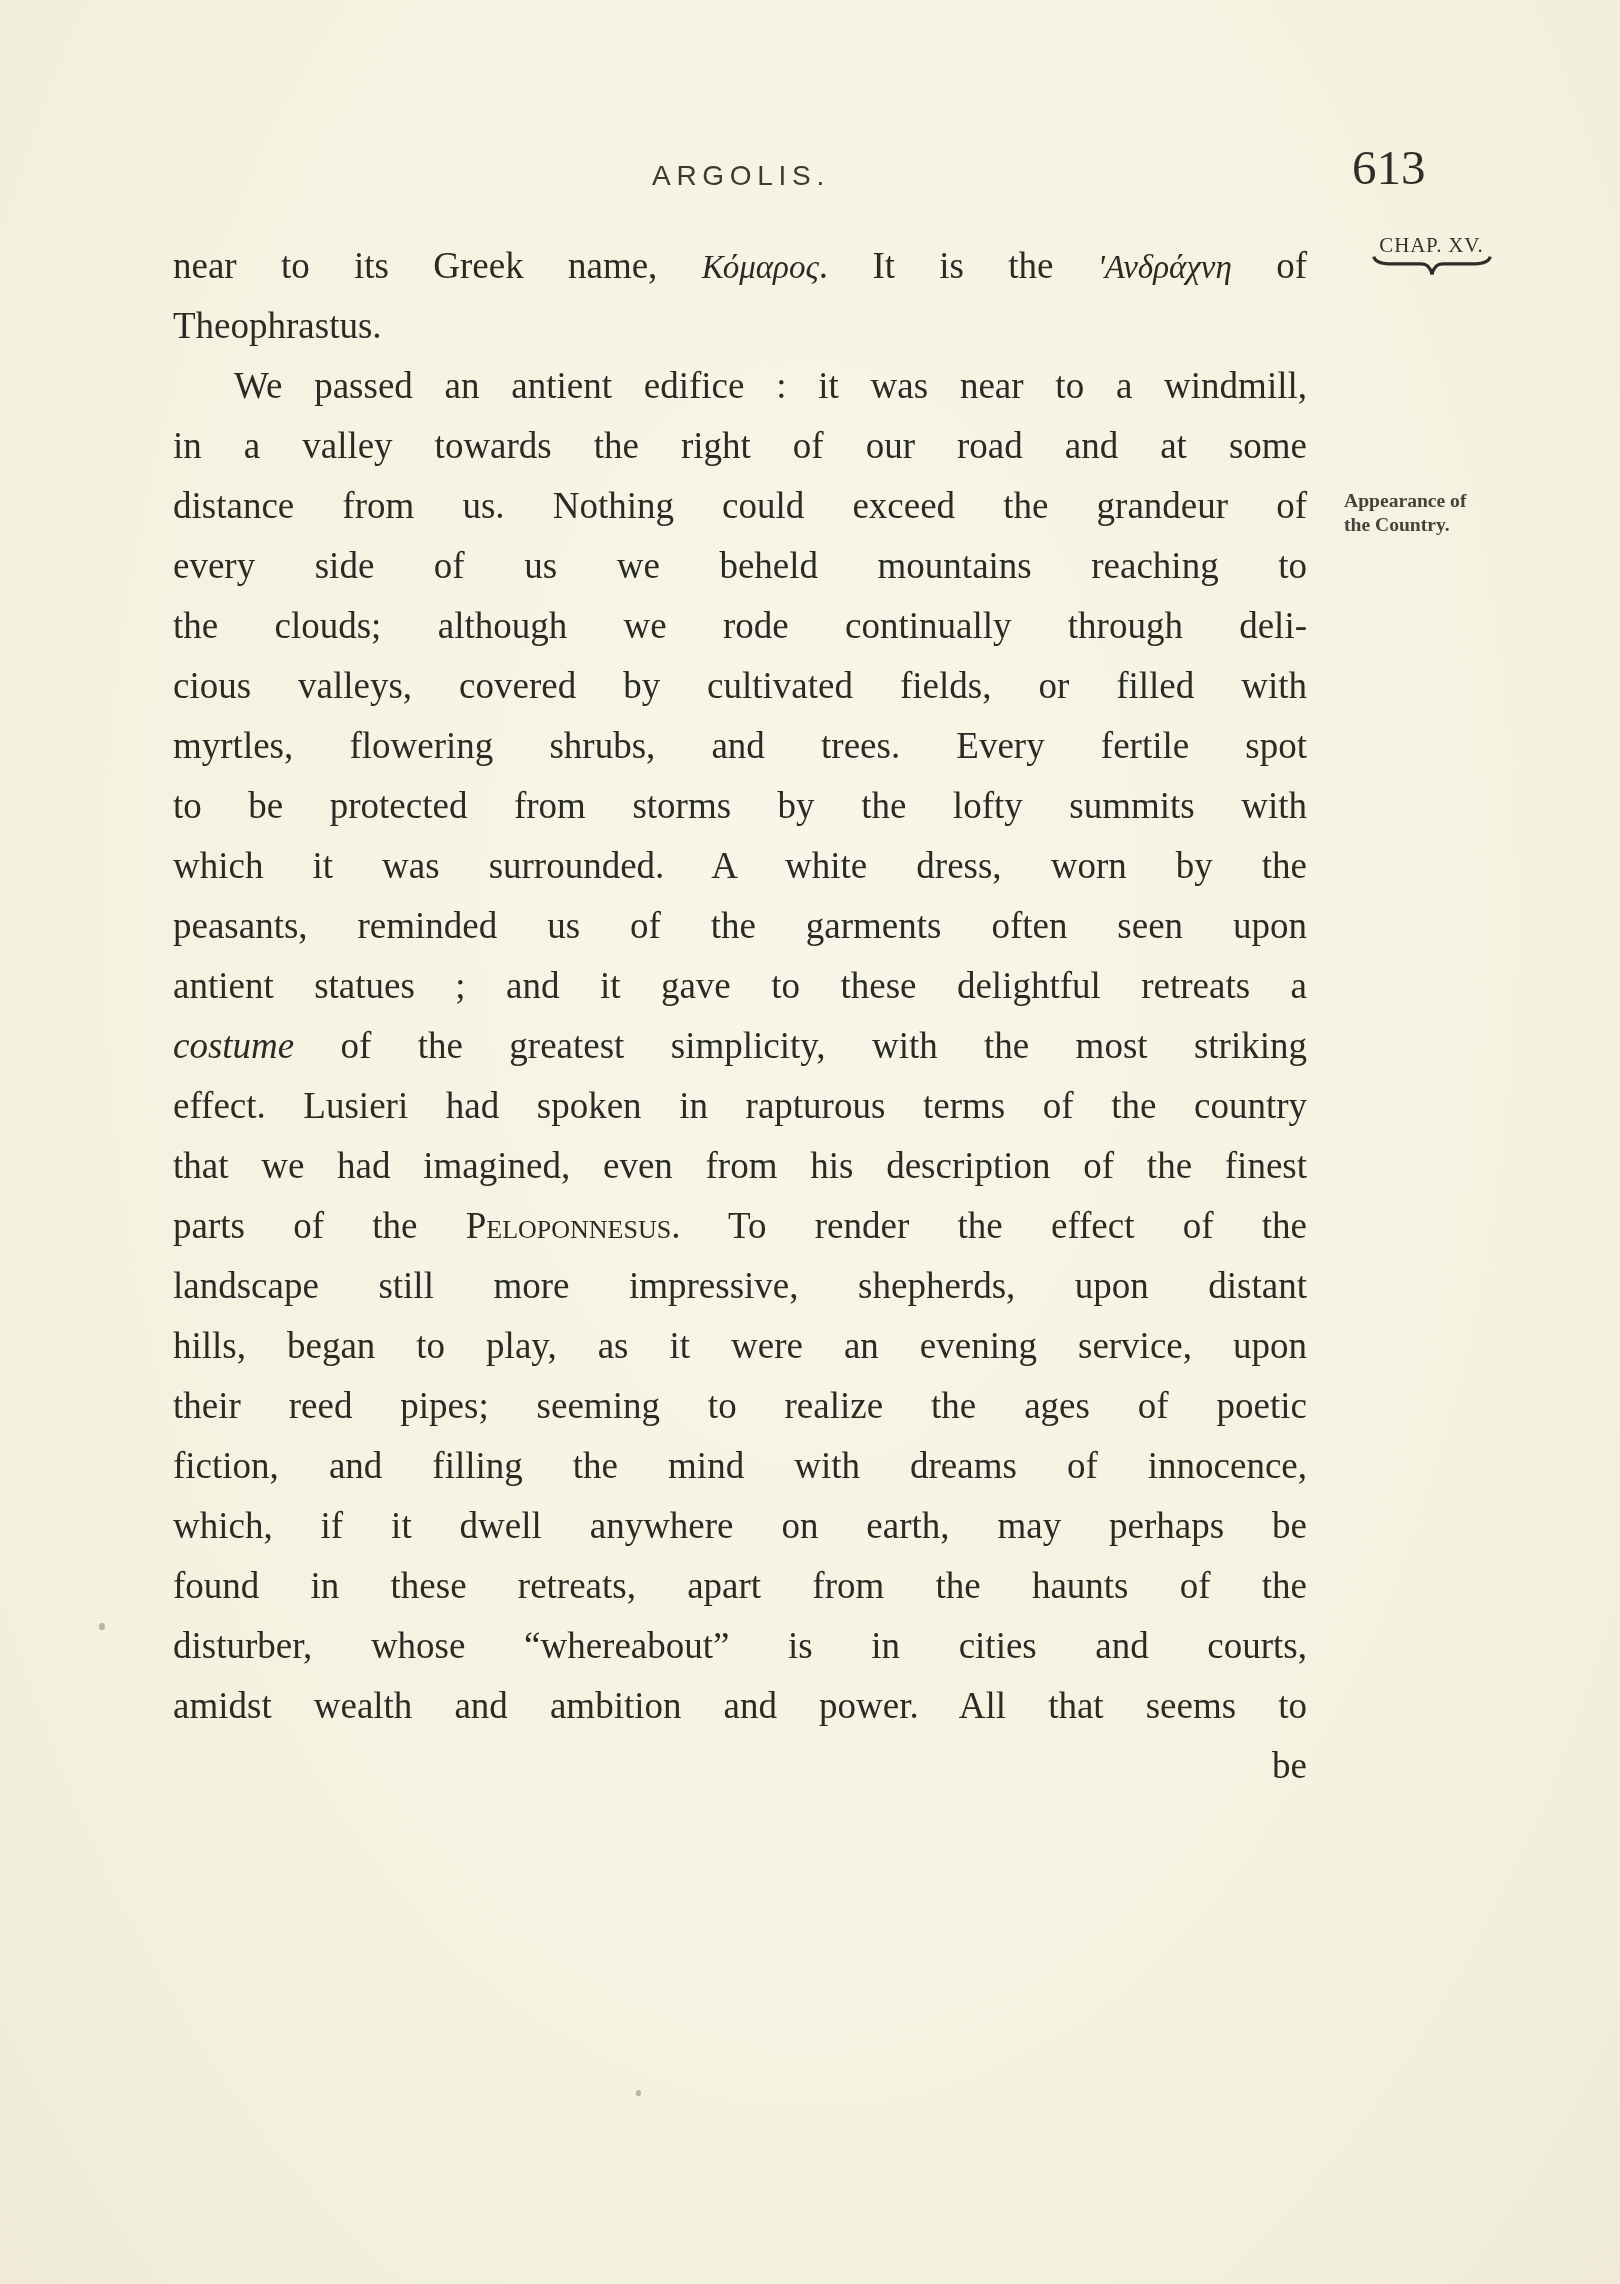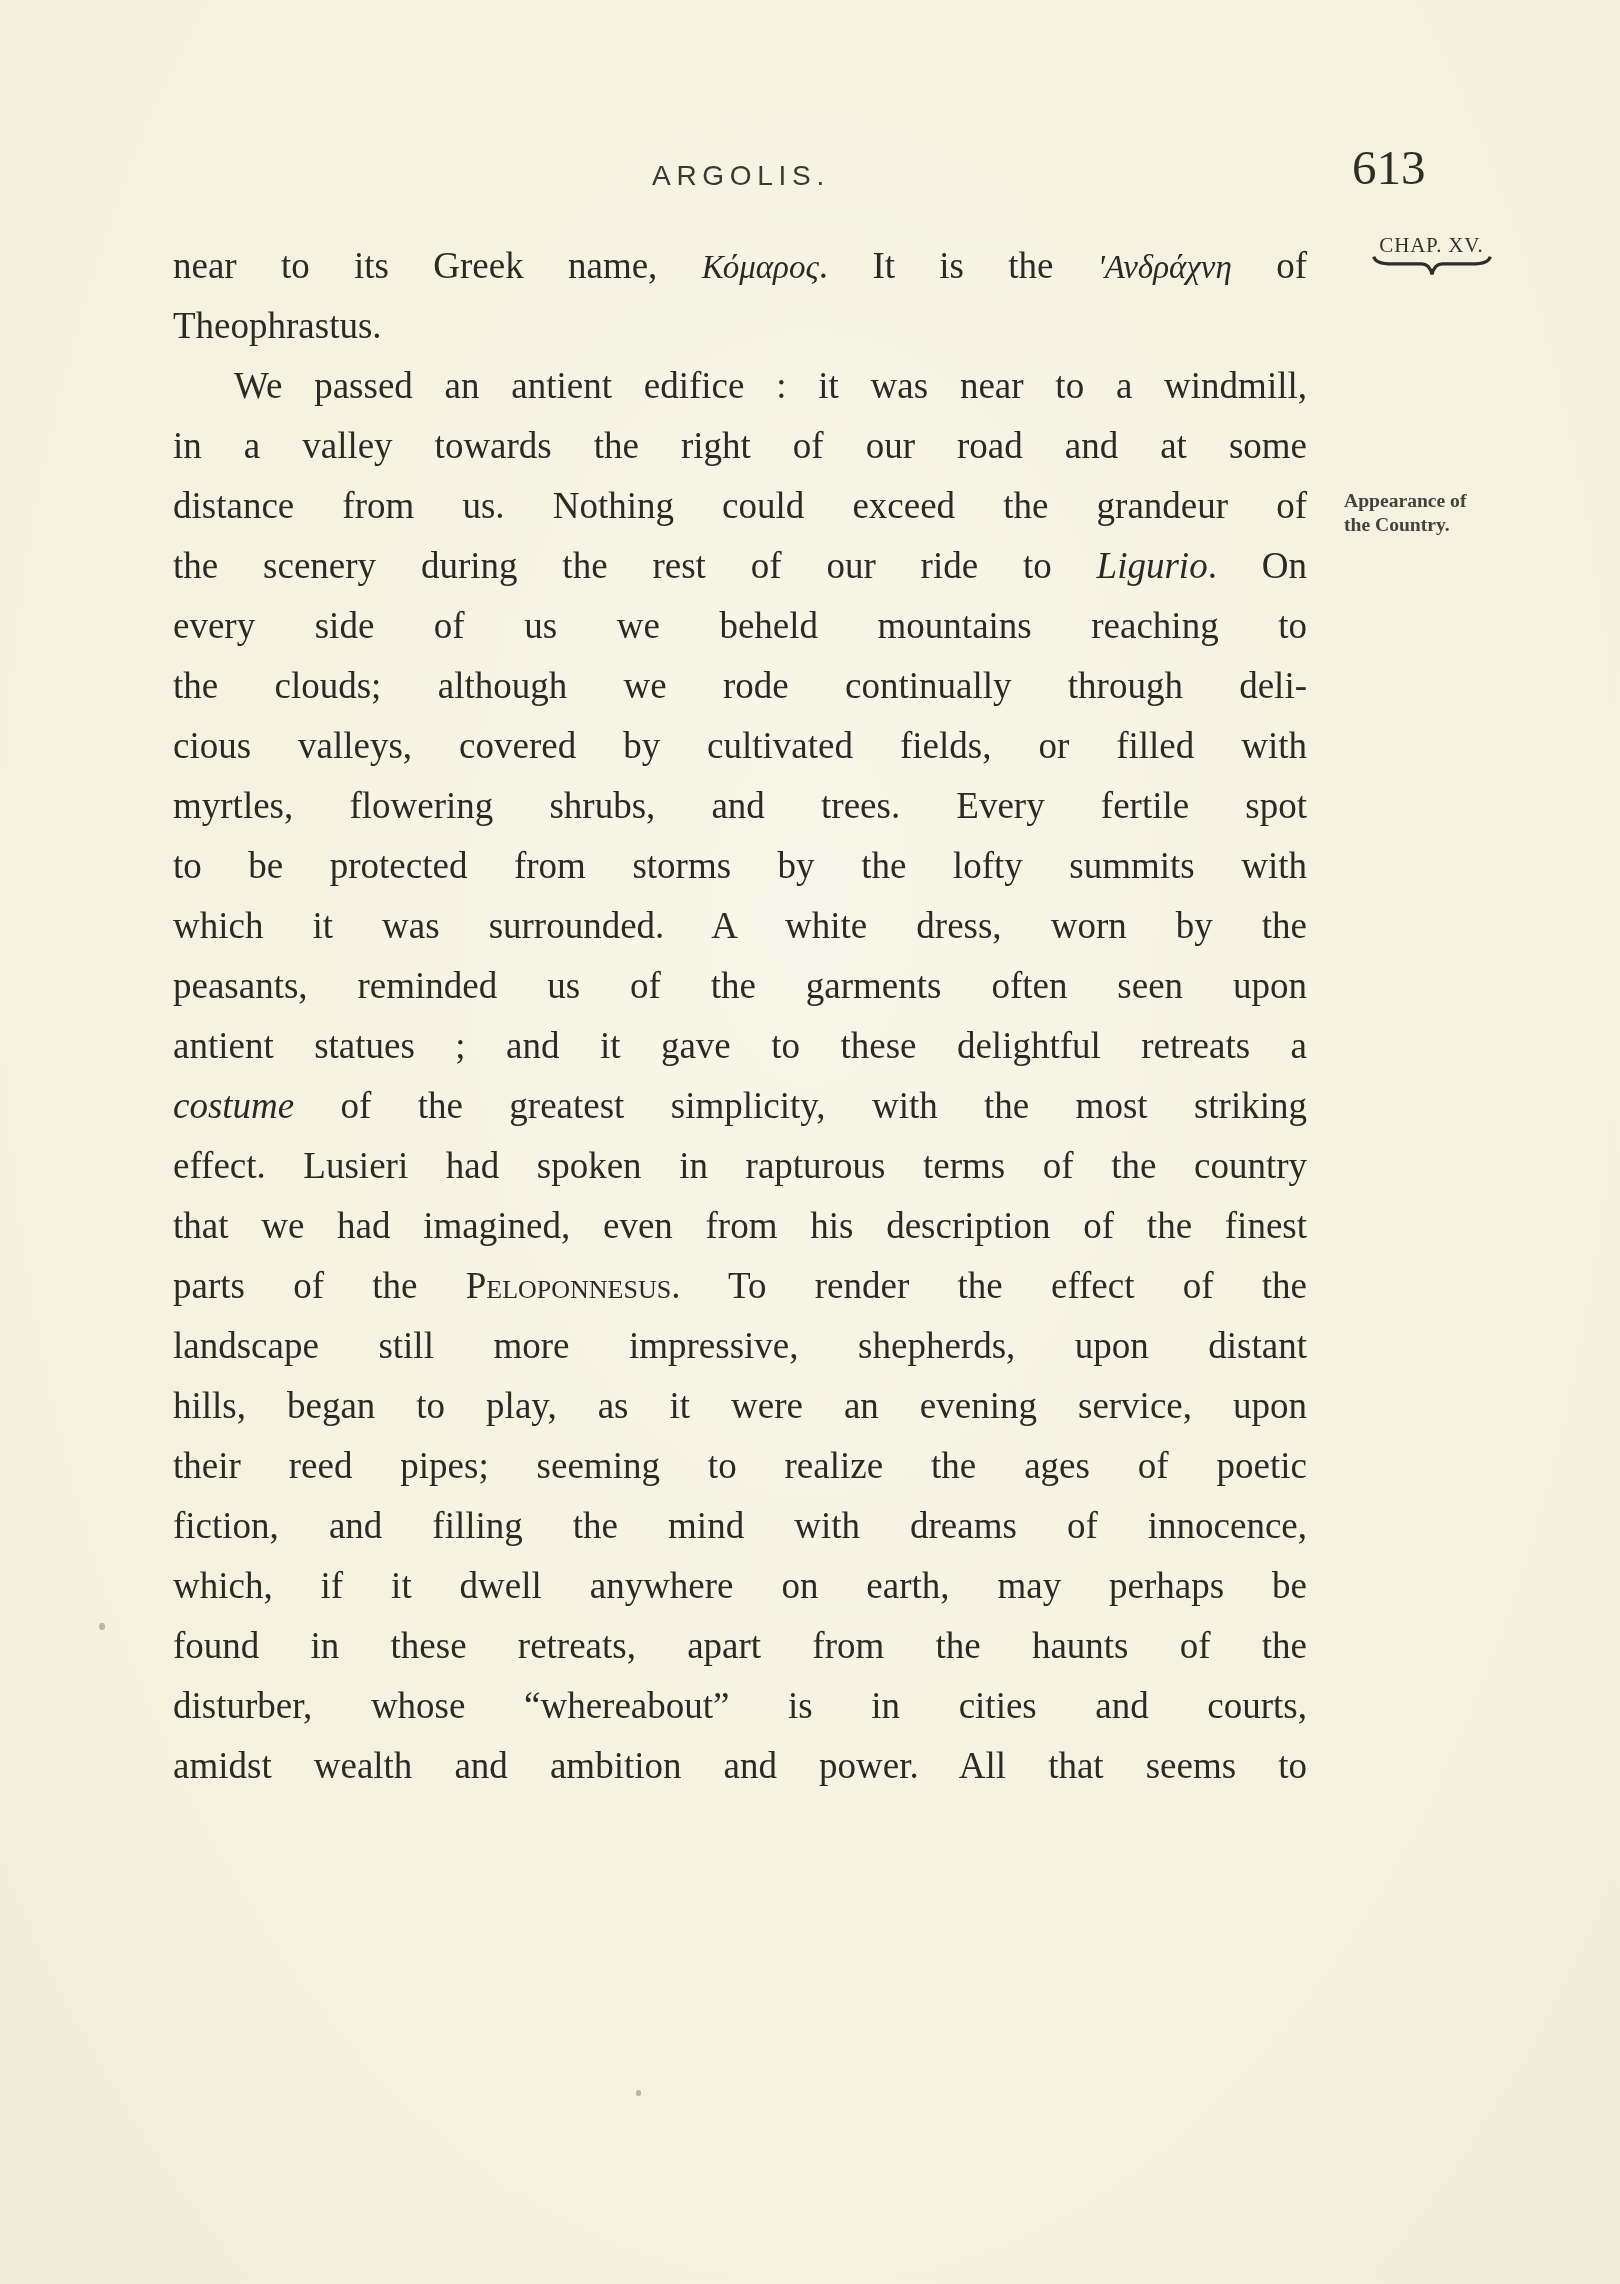--- a/index.html
+++ b/index.html
@@ -73,39 +73,39 @@
     <div>Appearance of</div>
     <div>the Country.</div>
   </div>
 
   <div class="body-text">
     <div class="line"><span>near to its Greek name, </span><span class="greek">Κόμαρος</span><span>.  It is the </span><span class="greek">'Ανδράχνη</span><span> of</span></div>
     <div class="line last">Theophrastus.</div>
     <div class="line indent">We passed an antient edifice : it was near to a windmill,</div>
     <div class="line">in a valley towards the right of our road and at some</div>
     <div class="line">distance from us.  Nothing could exceed the grandeur of</div>
-    <div class="line"><span>the scenery during the rest of our ride to </span><span class="it">Ligurio</span><span>.  On</span></div>
     <div class="line">every side of us we beheld mountains reaching to</div>
     <div class="line">the clouds; although we rode continually through deli-</div>
     <div class="line">cious valleys, covered by cultivated fields, or filled with</div>
     <div class="line">myrtles, flowering shrubs, and trees.  Every fertile spot</div>
     <div class="line">to be protected from storms by the lofty summits with</div>
     <div class="line">which it was surrounded.  A white dress, worn by the</div>
     <div class="line">peasants, reminded us of the garments often seen upon</div>
     <div class="line">antient statues ; and it gave to these delightful retreats a</div>
     <div class="line"><span class="it">costume</span><span> of the greatest simplicity, with the most striking</span></div>
     <div class="line">effect.  Lusieri had spoken in rapturous terms of the country</div>
     <div class="line">that we had imagined, even from his description of the finest</div>
     <div class="line"><span>parts of the </span><span class="sc">Peloponnesus</span><span>.  To render the effect of the</span></div>
     <div class="line">landscape still more impressive, shepherds, upon distant</div>
     <div class="line">hills, began to play, as it were an evening service, upon</div>
     <div class="line">their reed pipes; seeming to realize the ages of poetic</div>
     <div class="line">fiction, and filling the mind with dreams of innocence,</div>
     <div class="line">which, if it dwell anywhere on earth, may perhaps be</div>
     <div class="line">found in these retreats, apart from the haunts of the</div>
     <div class="line">disturber, whose “whereabout” is in cities and courts,</div>
     <div class="line">amidst wealth and ambition and power.  All that seems to</div>
+    <div class="line catch">be</div>
   </div>
 
   <div class="speck" style="left:99px;top:1623px;width:5.7px;height:7.3px;"></div>
   <div class="speck" style="left:636px;top:2090px;width:4.9px;height:5.7px;"></div>
 </div>
 
 
 </body></html>

